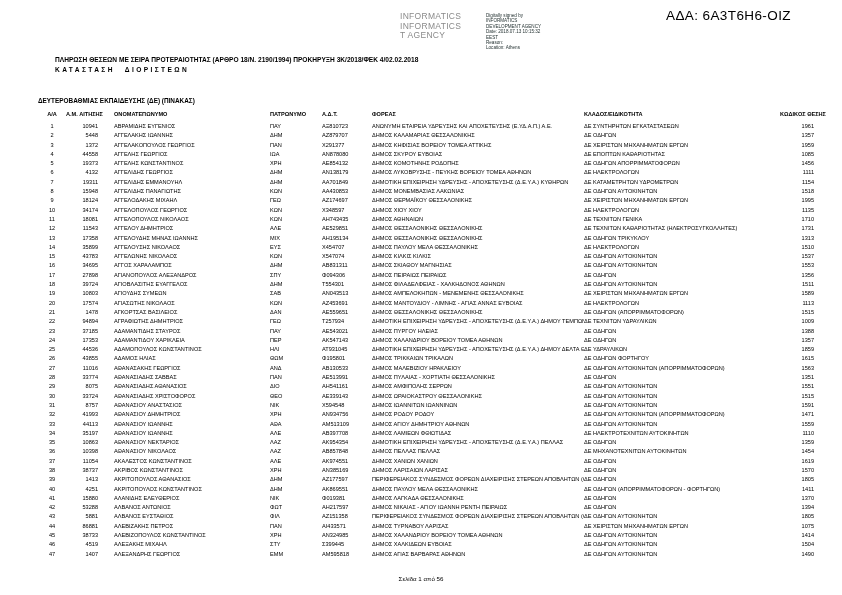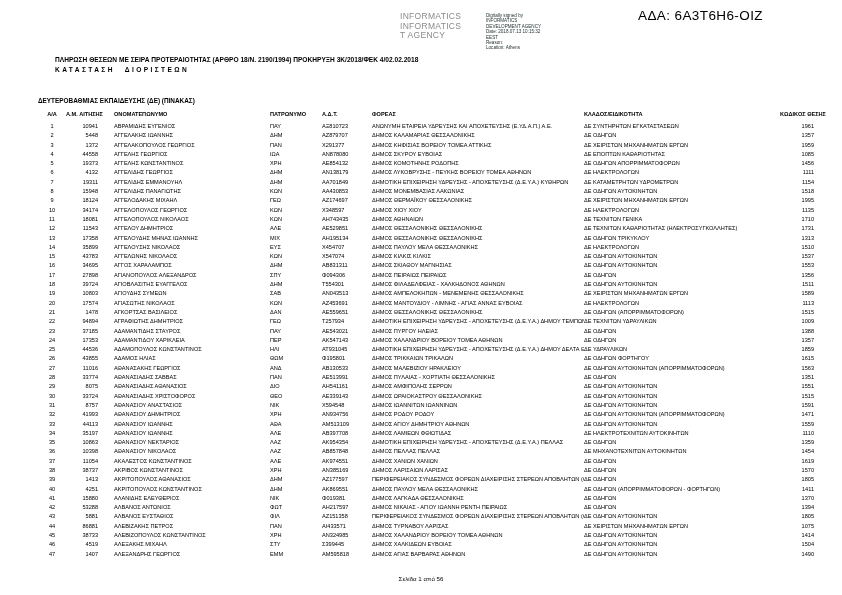--- a/index.html
+++ b/index.html
@@ -1,20 +1,20 @@
 <!DOCTYPE html>
 <html><head>
 <meta charset="utf-8">
 <style>
   * { margin:0; padding:0; box-sizing:border-box; }
   html,body { width:842px; height:595px; }
   body { font-family:"Liberation Sans", sans-serif; background:#ffffff; }
   .page { position:relative; width:842px; height:595px; background:#ffffff; color:#000; overflow:hidden; }
 
-  .ada { position:absolute; top:8px; left:638px; font-size:13.5px; letter-spacing:0.4px; color:#000; white-space:nowrap; }
+  .ada { position:absolute; top:8px; left:666px; font-size:13.5px; letter-spacing:0.4px; color:#000; white-space:nowrap; }
 
   .stamp { position:absolute; top:12px; left:400px; display:flex; gap:22px; align-items:flex-start; }
   .stamp-agency { width:64px; font-size:8.5px; line-height:9.5px; color:#8a8a8a; letter-spacing:0.3px; }
   .stamp-details { width:92px; font-size:4.6px; line-height:5.4px; color:#1f2d2d; padding-top:1px; }
 
   .doc-head { position:absolute; top:55px; left:55px; font-size:6.6px; font-weight:bold; line-height:9.5px; color:#000; white-space:nowrap; }
   .doc-head .spaced { letter-spacing:2.4px; word-spacing:6px; }
 
   .section-title { position:absolute; top:97px; left:38px; font-size:6.4px; font-weight:bold; white-space:nowrap; }
 

